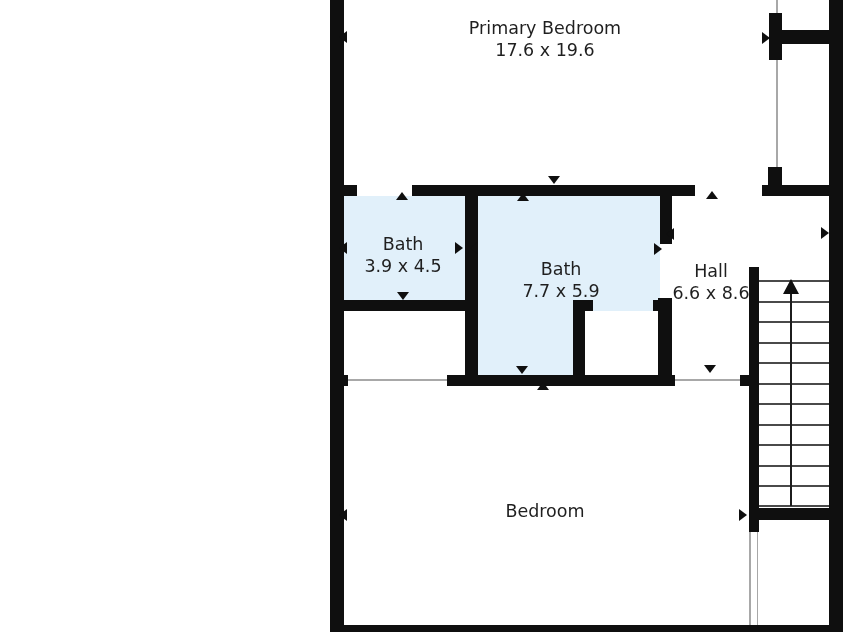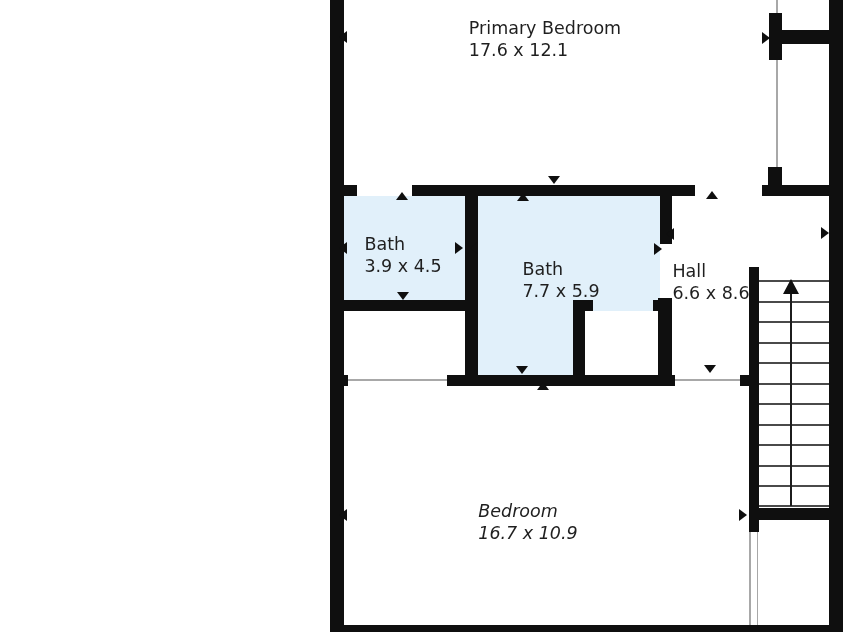--- a/index.html
+++ b/index.html
@@ -21,55 +21,55 @@
   .stair-center-line{position:absolute;width:2px;background:#1c1c1c;}
   .tri{position:absolute;width:0;height:0;}
   .tri-up{border-left:6.5px solid transparent;border-right:6.5px solid transparent;border-bottom:8px solid var(--wall);}
   .tri-down{border-left:6.5px solid transparent;border-right:6.5px solid transparent;border-top:8px solid var(--wall);}
   .tri-left{border-top:6.5px solid transparent;border-bottom:6.5px solid transparent;border-right:8px solid var(--wall);}
   .tri-right{border-top:6.5px solid transparent;border-bottom:6.5px solid transparent;border-left:8px solid var(--wall);}
   .tri-up-big{border-left:8px solid transparent;border-right:8px solid transparent;border-bottom:15px solid var(--wall);}
   .room-label{
     position:absolute;
     transform:translateX(-50%);
+    text-align:center;
     font-size:17.5px;
     line-height:22px;
     color:var(--text);
     white-space:nowrap;
     z-index:5;
   }
   #label-primary-bedroom{left:545px;top:17px;}
   #label-bath-1{left:403px;top:233px;}
   #label-bath-2{left:561px;top:258px;}
   #label-hall{left:711px;top:260px;}
-  #label-bedroom{left:528px;top:500px;font-style:italic;}
+  #label-bedroom{left:545px;top:500px;}
 </style>
 </head>
 <body>
 
 <div id="plan">
   <div class="room-label" id="label-primary-bedroom">
     <div class="room-name">Primary Bedroom</div>
-    <div class="room-dims">17.6 x 12.1</div>
+    <div class="room-dims">17.6 x 19.6</div>
   </div>
   <div class="room-label" id="label-bath-1">
     <div class="room-name">Bath</div>
     <div class="room-dims">3.9 x 4.5</div>
   </div>
   <div class="room-label" id="label-bath-2">
     <div class="room-name">Bath</div>
     <div class="room-dims">7.7 x 5.9</div>
   </div>
   <div class="room-label" id="label-hall">
     <div class="room-name">Hall</div>
     <div class="room-dims">6.6 x 8.6</div>
   </div>
   <div class="room-label" id="label-bedroom">
     <div class="room-name">Bedroom</div>
-    <div class="room-dims">16.7 x 10.9</div>
   </div>
 <div class="fill" style="left: 344px; top: 196px; width: 121px; height: 104px; background: rgb(225, 240, 250);"></div>
     <div class="fill" style="left: 478px; top: 196px; width: 182px; height: 179px; background: rgb(225, 240, 250);"></div>
     <div class="fill" style="left: 585px; top: 311px; width: 73px; height: 64px; background: rgb(255, 255, 255);"></div>
     <div class="opening-line" style="left: 776px; top: 0px; width: 1.5px; height: 185px; background: rgb(168, 168, 168);"></div>
     <div class="opening-line" style="left: 348px; top: 379px; width: 99px; height: 1.5px; background: rgb(168, 168, 168);"></div>
     <div class="opening-line" style="left: 675px; top: 379px; width: 65px; height: 1.5px; background: rgb(168, 168, 168);"></div>
     <div class="opening-line" style="left: 749px; top: 532px; width: 1.5px; height: 93px; background: rgb(168, 168, 168);"></div>
     <div class="opening-line" style="left: 756.5px; top: 532px; width: 1.5px; height: 93px; background: rgb(168, 168, 168);"></div>
     <div class="stair-tread" style="left: 759px; top: 280px; width: 70px; background: rgb(74, 74, 74);"></div>

